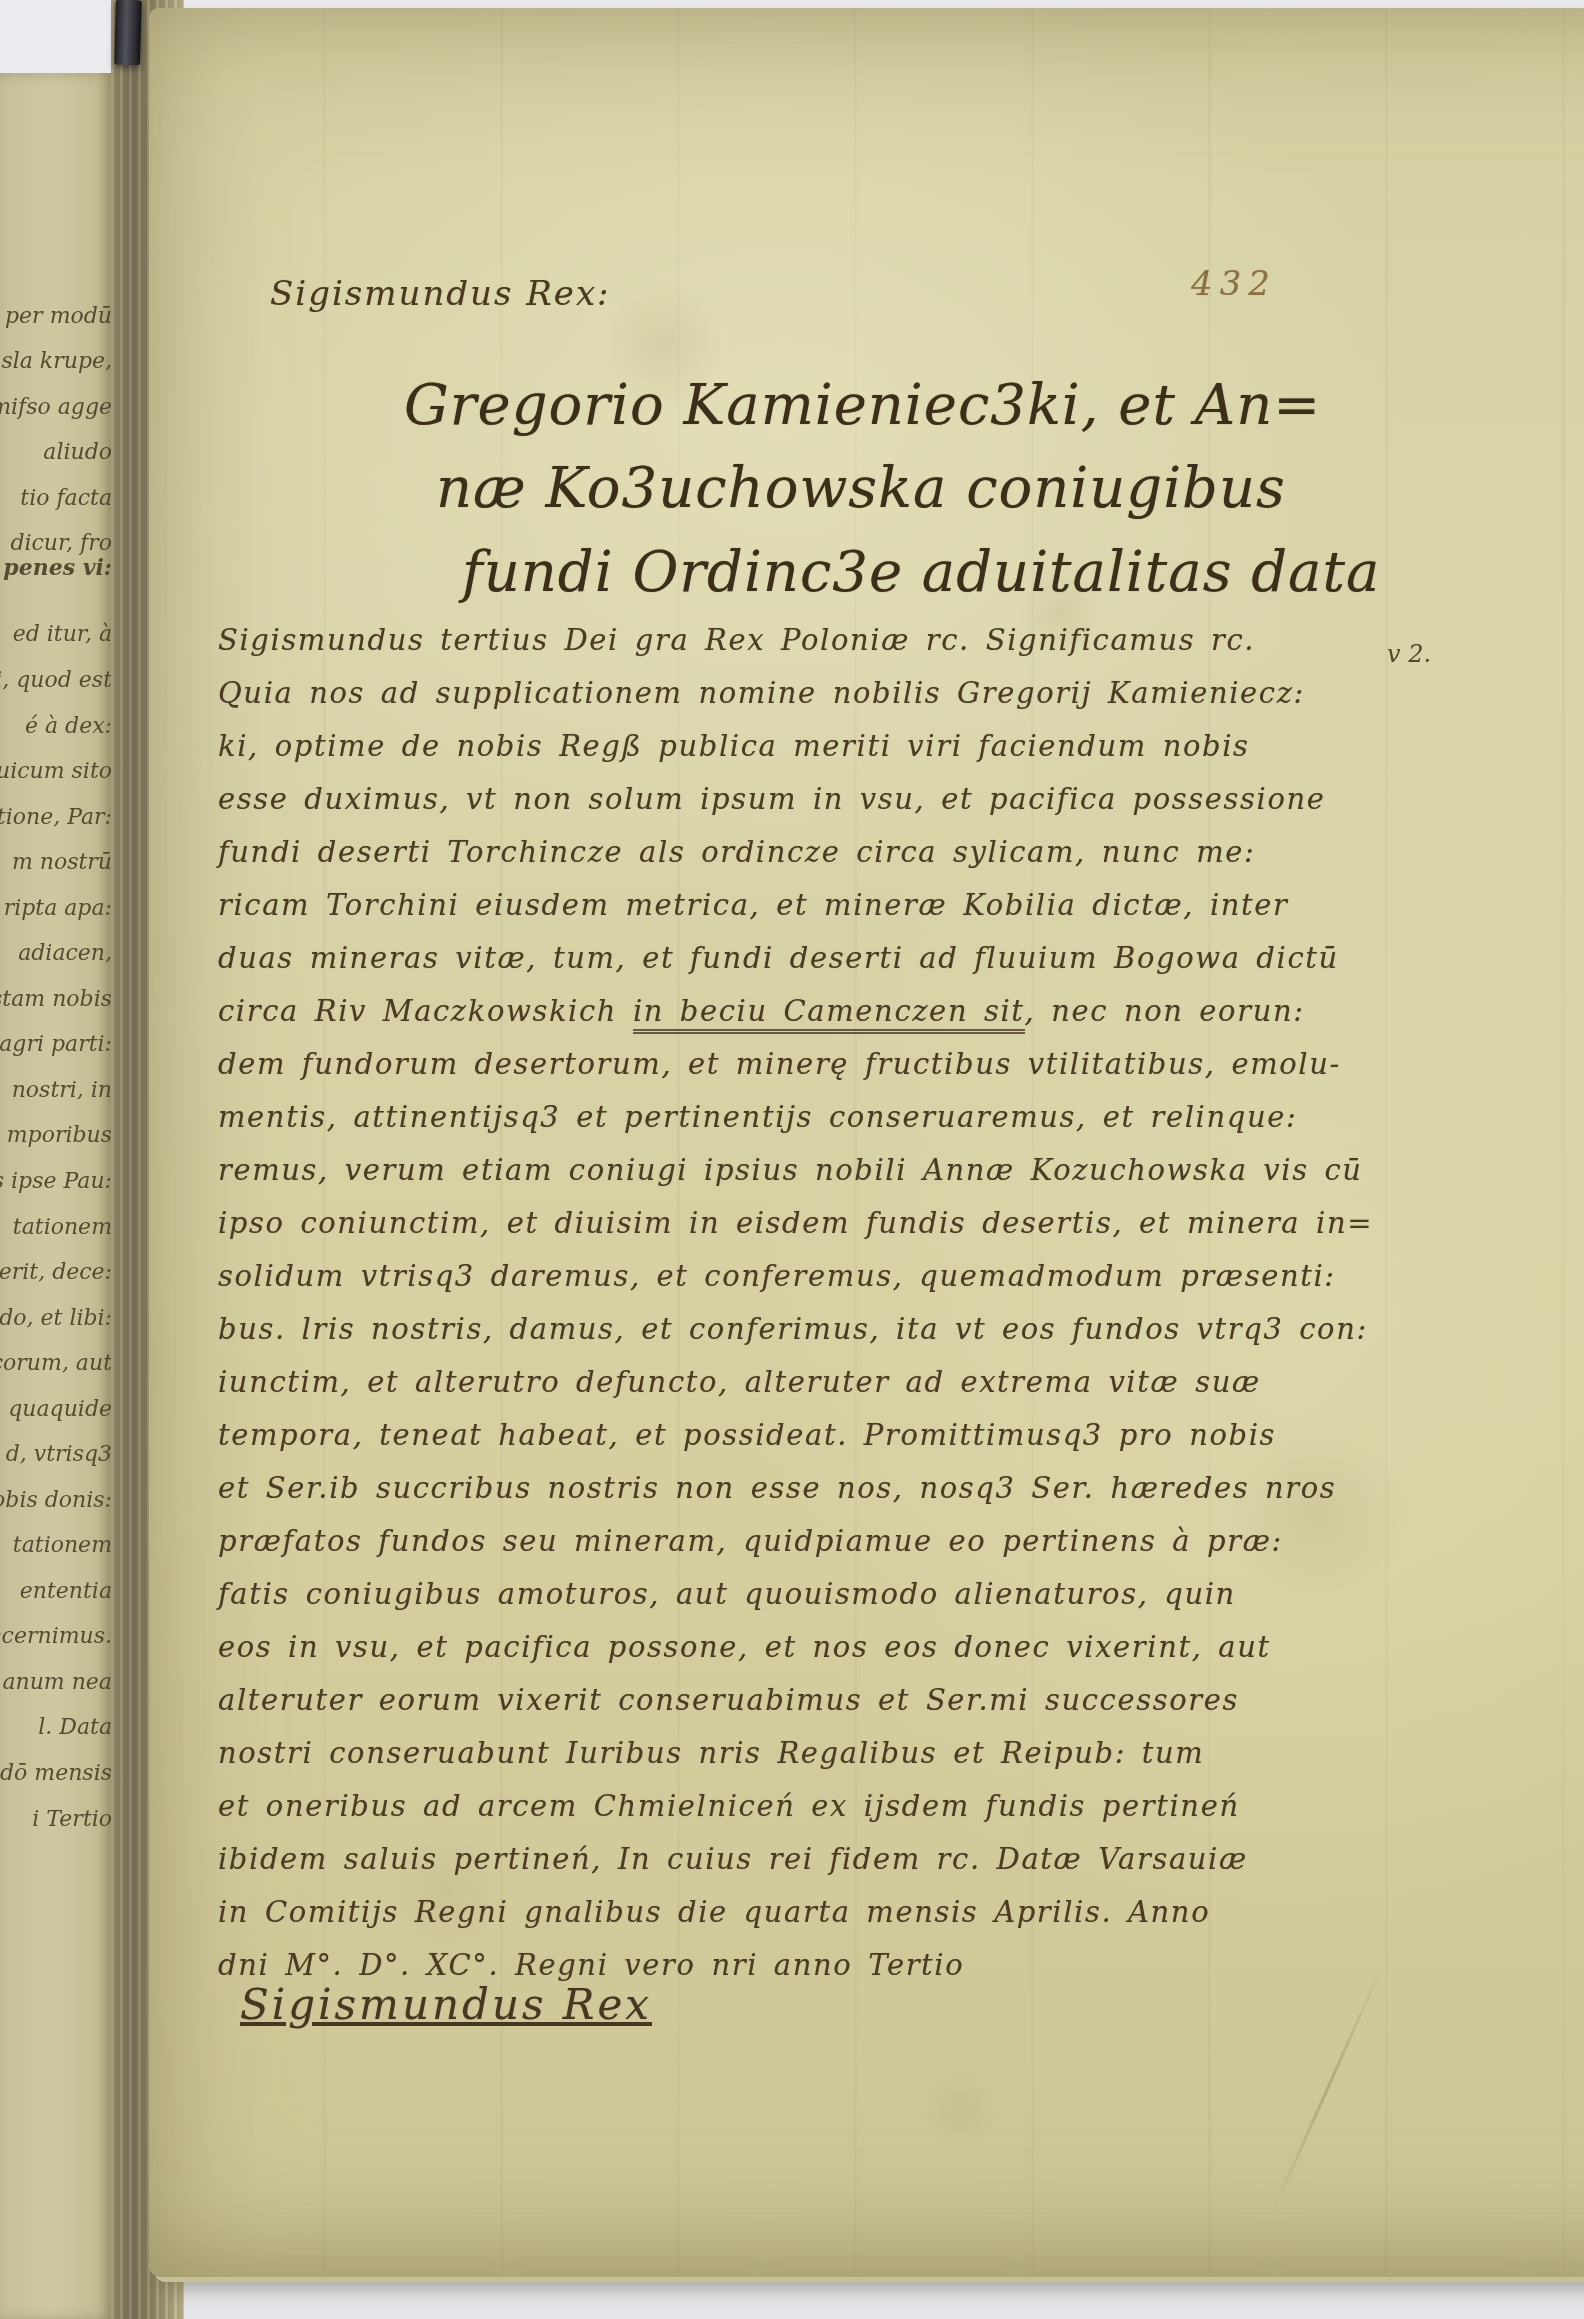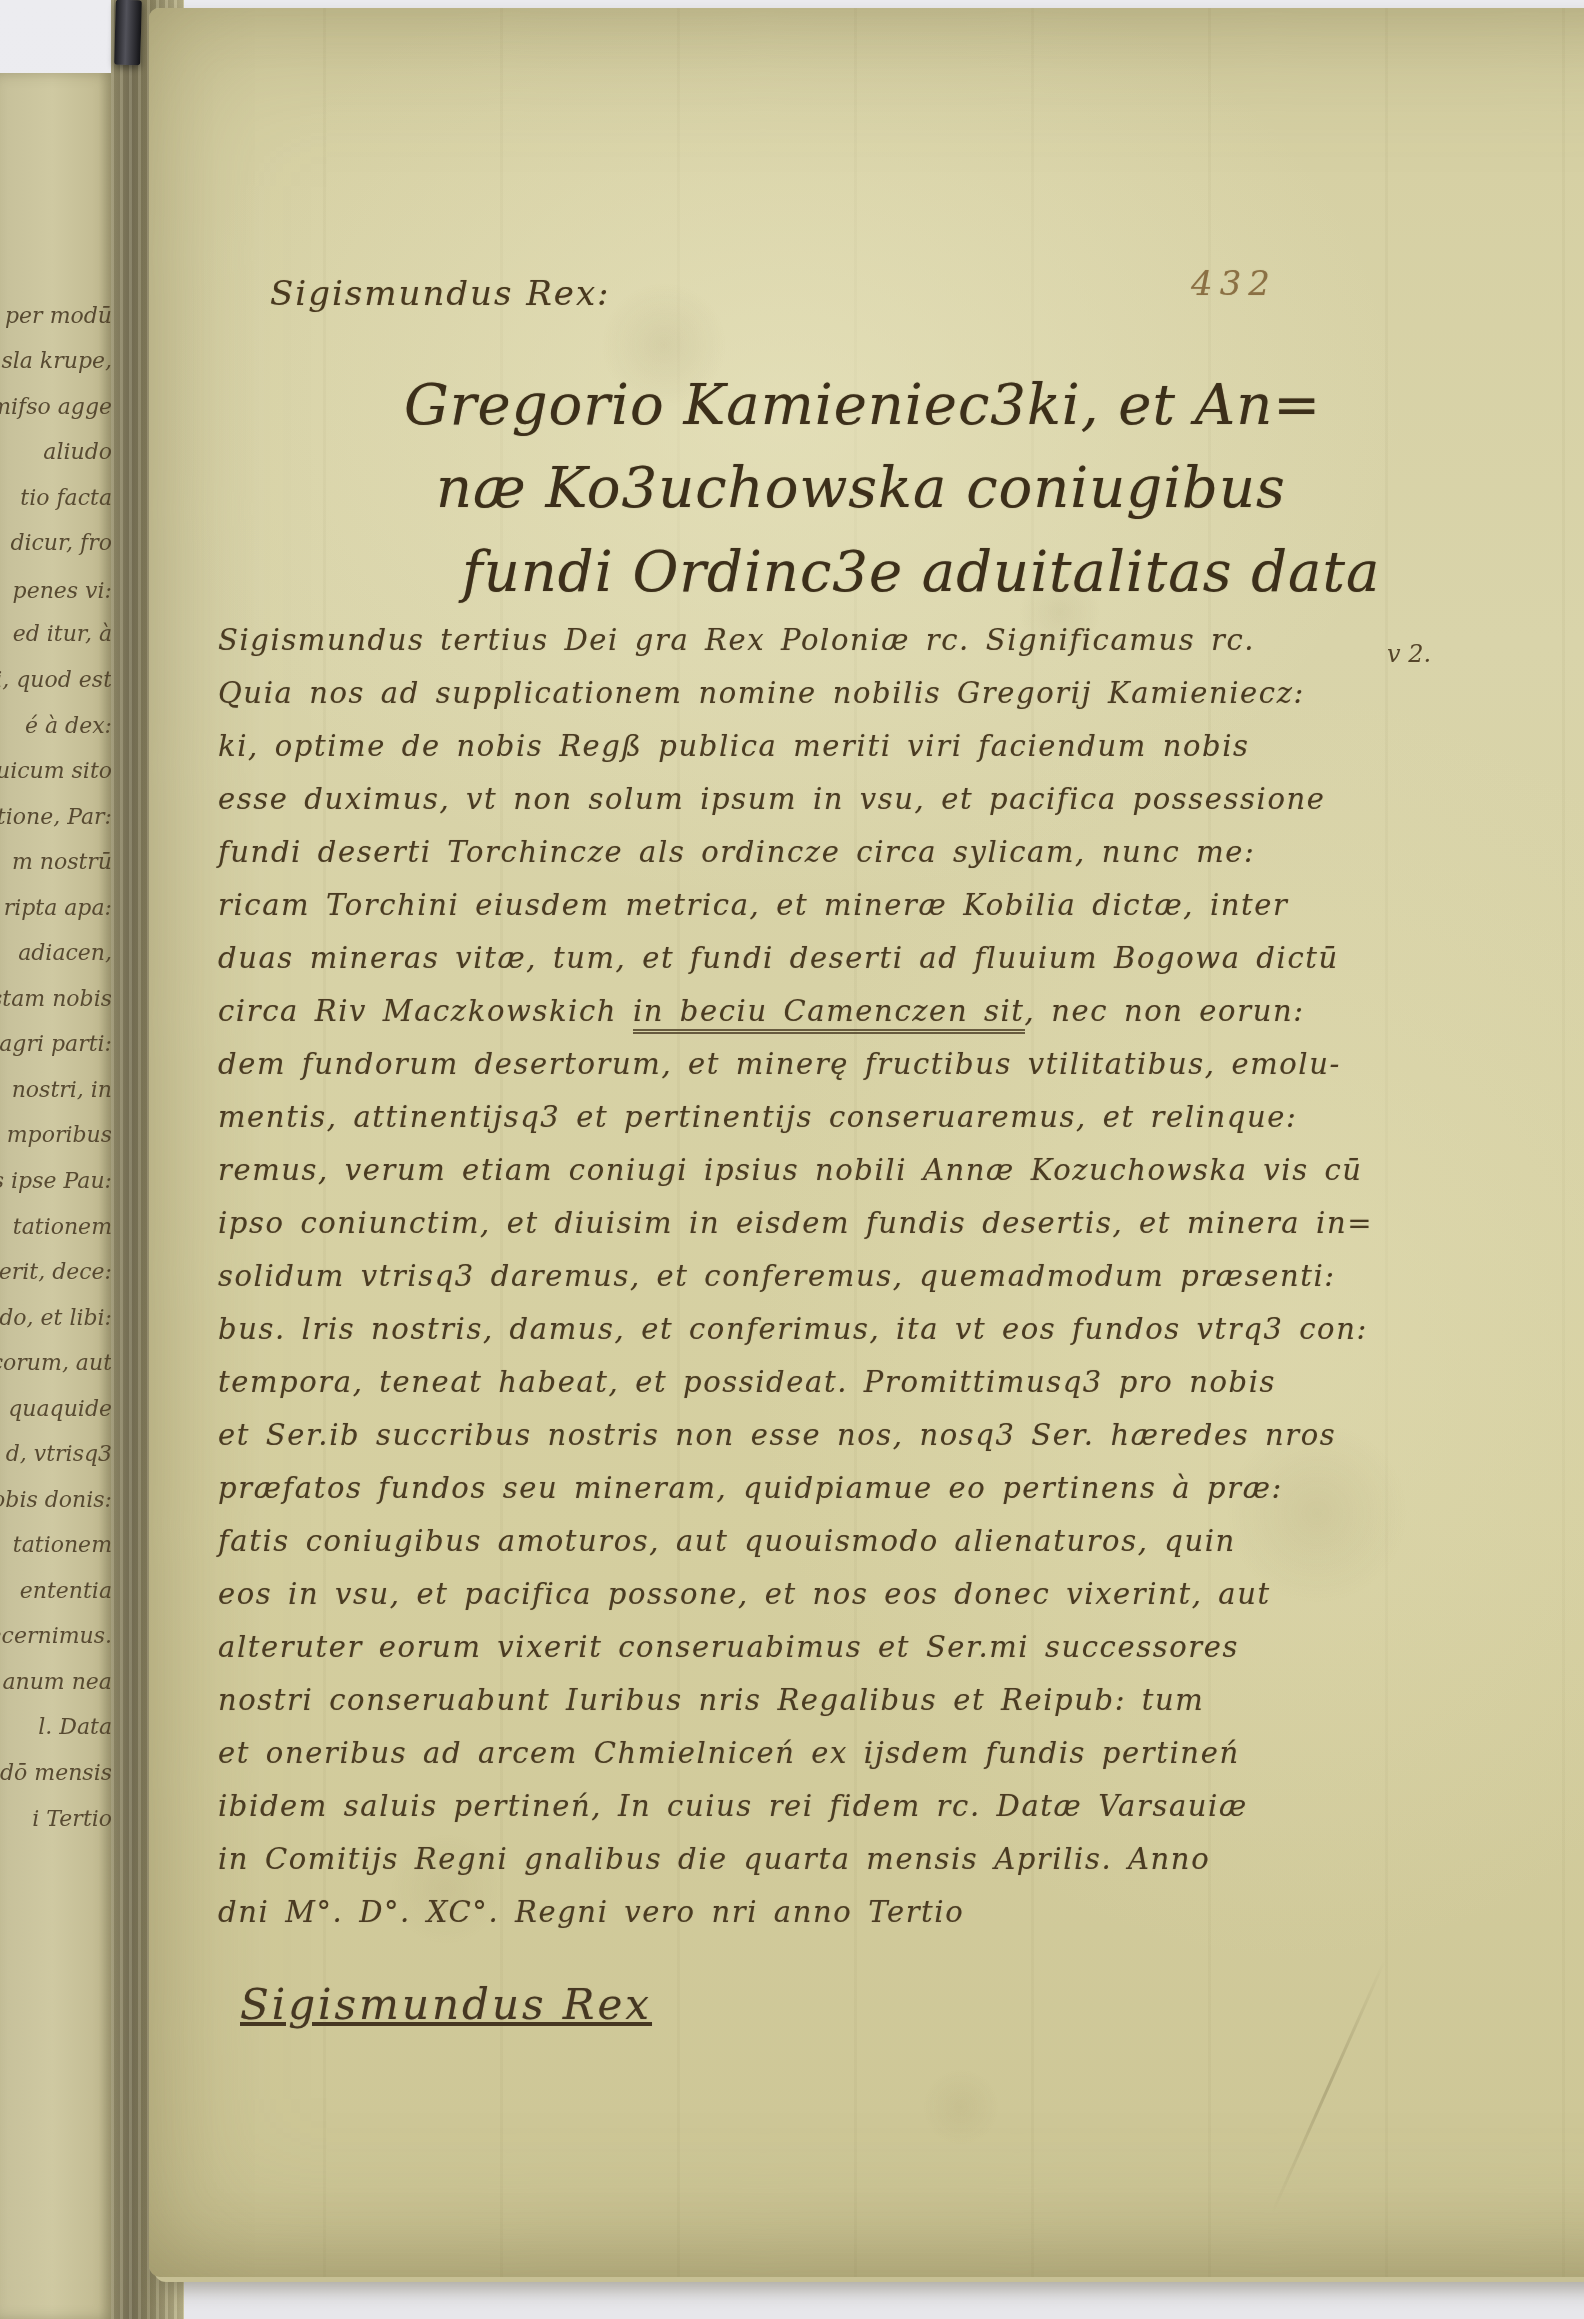--- a/index.html
+++ b/index.html
@@ -73,21 +73,21 @@
 
 <div class="photo">
 
   <div class="left-page">
       <div class="fragment" style="top: 230px;">per modū</div>
       <div class="fragment" style="top: 275px;">sla krupe,</div>
       <div class="fragment" style="top: 321px;">mifso agge</div>
       <div class="fragment" style="top: 366px;">aliudo</div>
       <div class="fragment" style="top: 412px;">tio facta</div>
       <div class="fragment" style="top: 457px;">dicur, fro</div>
-      <div class="fragment" style="top: 505px;">penes vi:</div>
+      <div class="fragment" style="top: 481px; font-weight: bold;">penes vi:</div>
       <div class="fragment" style="top: 548px;">ed itur, à</div>
       <div class="fragment" style="top: 594px;">i, quod est</div>
       <div class="fragment" style="top: 640px;">é à dex:</div>
       <div class="fragment" style="top: 685px;">uicum sito</div>
       <div class="fragment" style="top: 731px;">tione, Par:</div>
       <div class="fragment" style="top: 776px;">m nostrū</div>
       <div class="fragment" style="top: 822px;">ripta apa:</div>
       <div class="fragment" style="top: 867px;">adiacen,</div>
       <div class="fragment" style="top: 913px;">estam nobis</div>
       <div class="fragment" style="top: 958px;">d agri parti:</div>
@@ -133,20 +133,21 @@
         <div class="bline">fundi deserti Torchincze als ordincze circa sylicam, nunc me:</div>
         <div class="bline">ricam Torchini eiusdem metrica, et mineræ Kobilia dictæ, inter</div>
         <div class="bline">duas mineras vitæ, tum, et fundi deserti ad fluuium Bogowa dictū</div>
         <div class="bline">circa Riv Maczkowskich <span class="uline">in beciu Camenczen sit</span>, nec non eorun:</div>
         <div class="bline">dem fundorum desertorum, et minerę fructibus vtilitatibus, emolu-</div>
         <div class="bline">mentis, attinentijsq3 et pertinentijs conseruaremus, et relinque:</div>
         <div class="bline">remus, verum etiam coniugi ipsius nobili Annæ Kozuchowska vis cū</div>
         <div class="bline">ipso coniunctim, et diuisim in eisdem fundis desertis, et minera in=</div>
         <div class="bline">solidum vtrisq3 daremus, et conferemus, quemadmodum præsenti:</div>
         <div class="bline">bus. lris nostris, damus, et conferimus, ita vt eos fundos vtrq3 con:</div>
+        <div class="bline">iunctim, et alterutro defuncto, alteruter ad extrema vitæ suæ</div>
         <div class="bline">tempora, teneat habeat, et possideat. Promittimusq3 pro nobis</div>
         <div class="bline">et Ser.ib succribus nostris non esse nos, nosq3 Ser. hæredes nros</div>
         <div class="bline">præfatos fundos seu mineram, quidpiamue eo pertinens à præ:</div>
         <div class="bline">fatis coniugibus amoturos, aut quouismodo alienaturos, quin</div>
         <div class="bline">eos in vsu, et pacifica possone, et nos eos donec vixerint, aut</div>
         <div class="bline">alteruter eorum vixerit conseruabimus et Ser.mi successores</div>
         <div class="bline">nostri conseruabunt Iuribus nris Regalibus et Reipub: tum</div>
         <div class="bline">et oneribus ad arcem Chmielniceń ex ijsdem fundis pertineń</div>
         <div class="bline">ibidem saluis pertineń, In cuius rei fidem rc. Datæ Varsauiæ</div>
         <div class="bline">in Comitijs Regni gnalibus die quarta mensis Aprilis. Anno</div>

